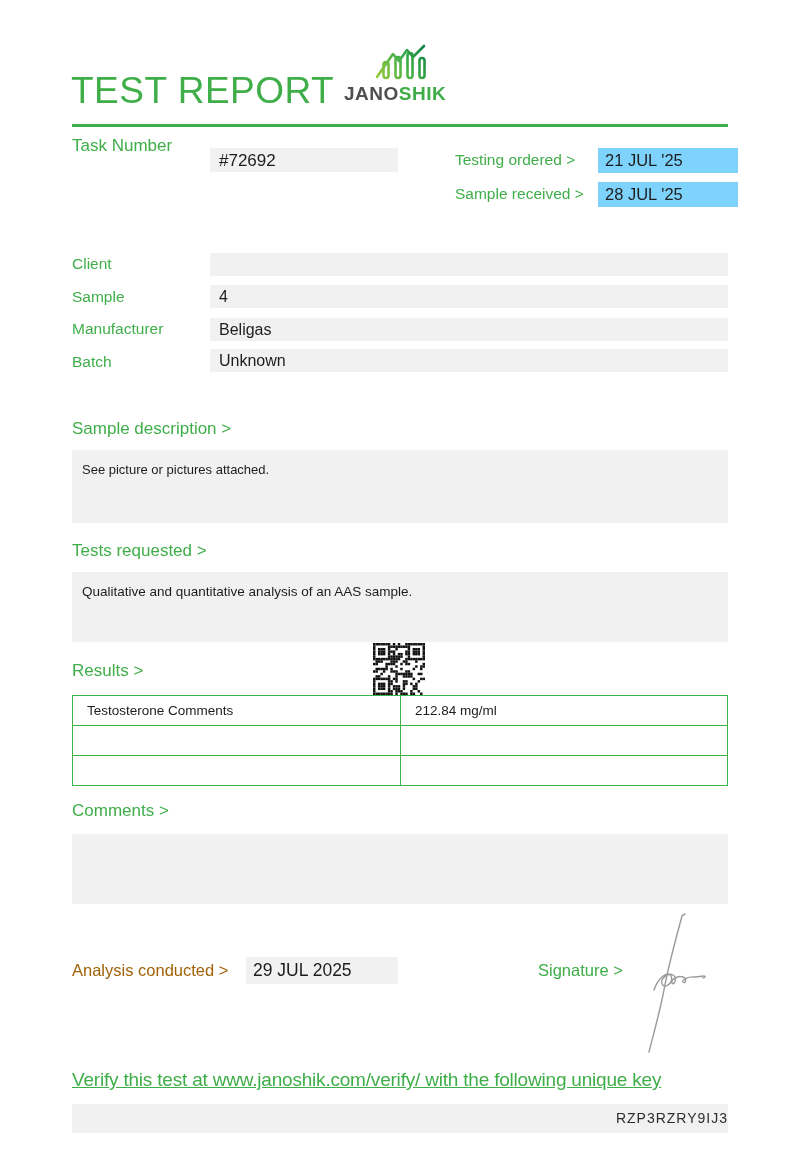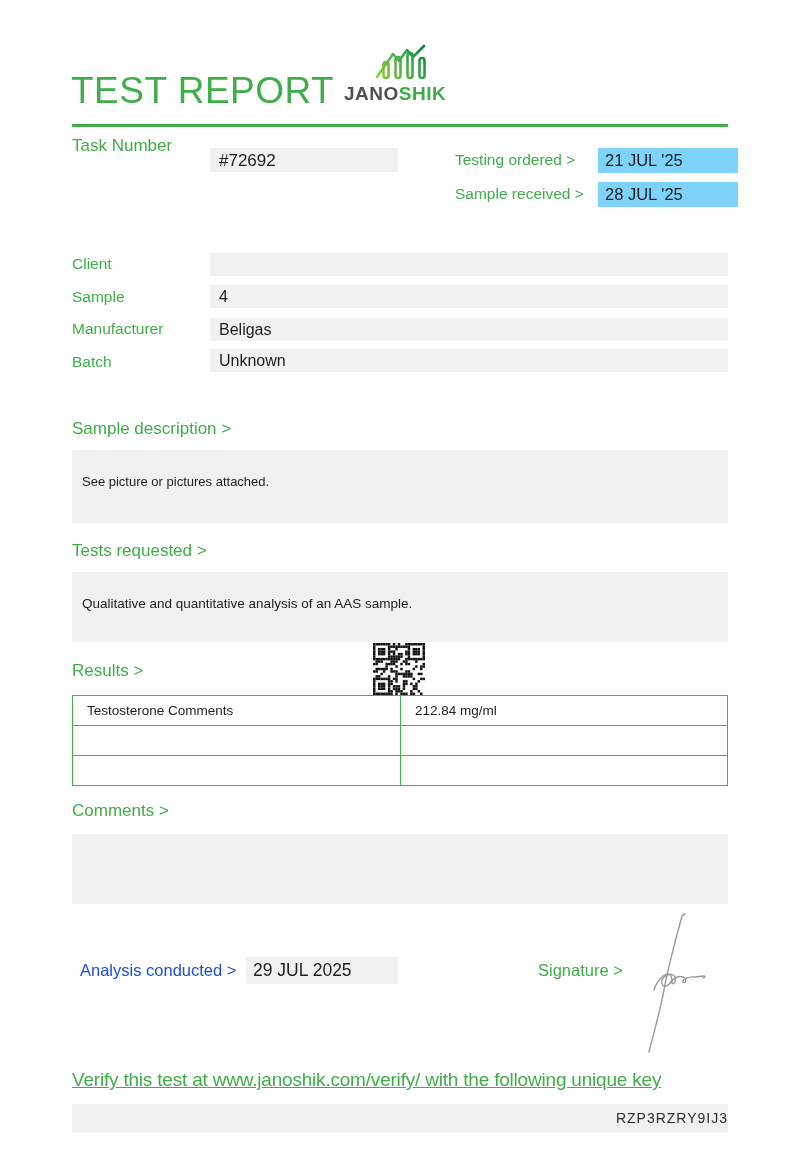--- a/index.html
+++ b/index.html
@@ -22,36 +22,36 @@
   .task-box{left:210px;top:148px;width:188px;height:24px;background:#f1f1f2;font-size:17px;line-height:26px;padding-left:9px;box-sizing:border-box;}
   .date-label{font-size:15.5px;color:#3fae49;left:455px;}
   .date-box{left:598px;width:140px;height:25px;background:#7dd3fc;font-size:16.5px;line-height:25px;padding-left:7px;box-sizing:border-box;}
 
   
   .field-label{left:72px;font-size:15.5px;color:#3fae49;}
   .field-box{left:210px;width:518px;height:23px;background:#f1f1f2;font-size:16px;line-height:23px;padding-left:9px;box-sizing:border-box;}
 
   
   .sec-heading{left:72px;font-size:17px;color:#3fae49;}
-  .sec-box{left:72px;width:656px;background:#f1f1f2;font-size:13px;padding:24px 10px;box-sizing:border-box;color:#1d1d1f;}
+  .sec-box{left:72px;width:656px;background:#f1f1f2;font-size:13px;padding:12px 10px;box-sizing:border-box;color:#1d1d1f;}
   .desc-box{top:450px;height:73px;}
   .tests-box{top:572px;height:70px;font-size:13.5px;}
   .comments-box{top:834px;height:70px;}
 
   
   .qr{left:373px;top:643px;width:52px;height:52px;}
   .results-table{left:72px;top:695px;width:656px;border-collapse:collapse;table-layout:fixed;}
   .results-table td{
     border:1.5px solid #3cb44a;height:29px;font-size:13.5px;
     padding:0 0 0 14px;vertical-align:middle;
   }
   .results-table col.c1{width:328px;}
 
   
-  .analysis-label{left:80px;top:961px;font-size:16.5px;color:#1d4ed8;}
+  .analysis-label{left:72px;top:961px;font-size:16.5px;color:#a16207;}
   .analysis-box{left:246px;top:957px;width:152px;height:27px;background:#f1f1f2;font-size:17.5px;line-height:27px;padding-left:7px;box-sizing:border-box;}
   .signature-label{left:538px;top:961px;font-size:16.5px;color:#3fae49;}
   .signature-svg{left:638px;top:912px;}
 
   
   .verify-text{left:72px;top:1069px;width:656px;font-size:19px;letter-spacing:-0.2px;white-space:nowrap;color:#3fae49;text-decoration:underline;}
   .key-box{left:72px;top:1104px;width:656px;height:29px;background:#f1f1f2;text-align:right;font-size:14px;line-height:29px;letter-spacing:1px;color:#2d2d2f;}
 </style>
 </head>
 <body>

